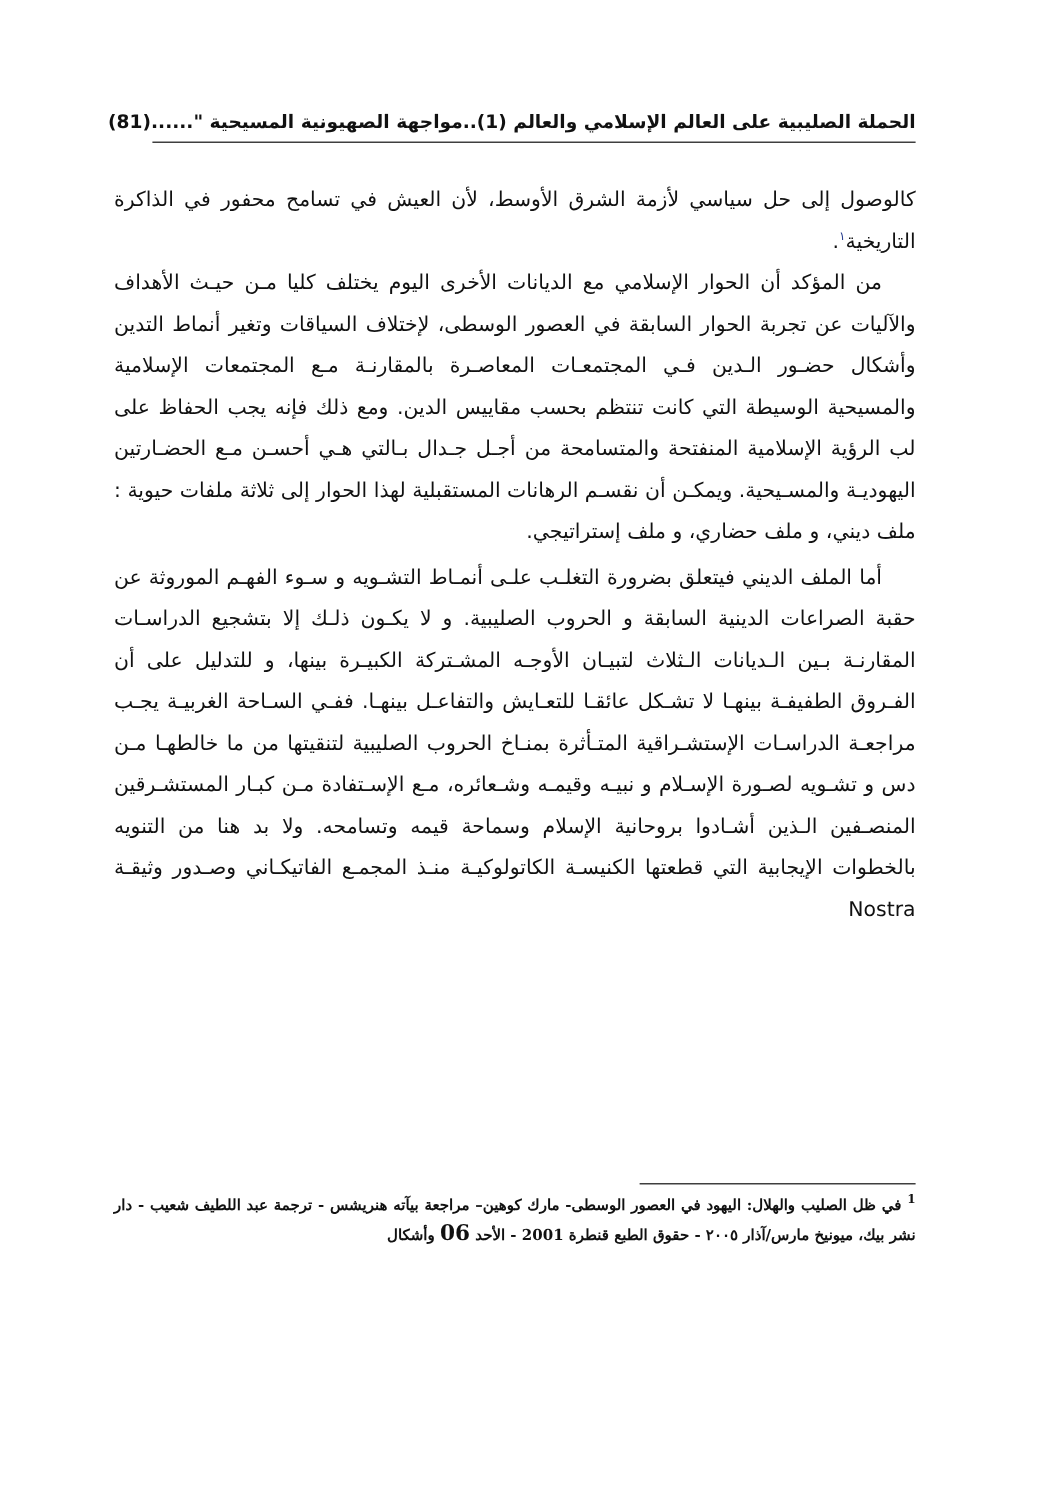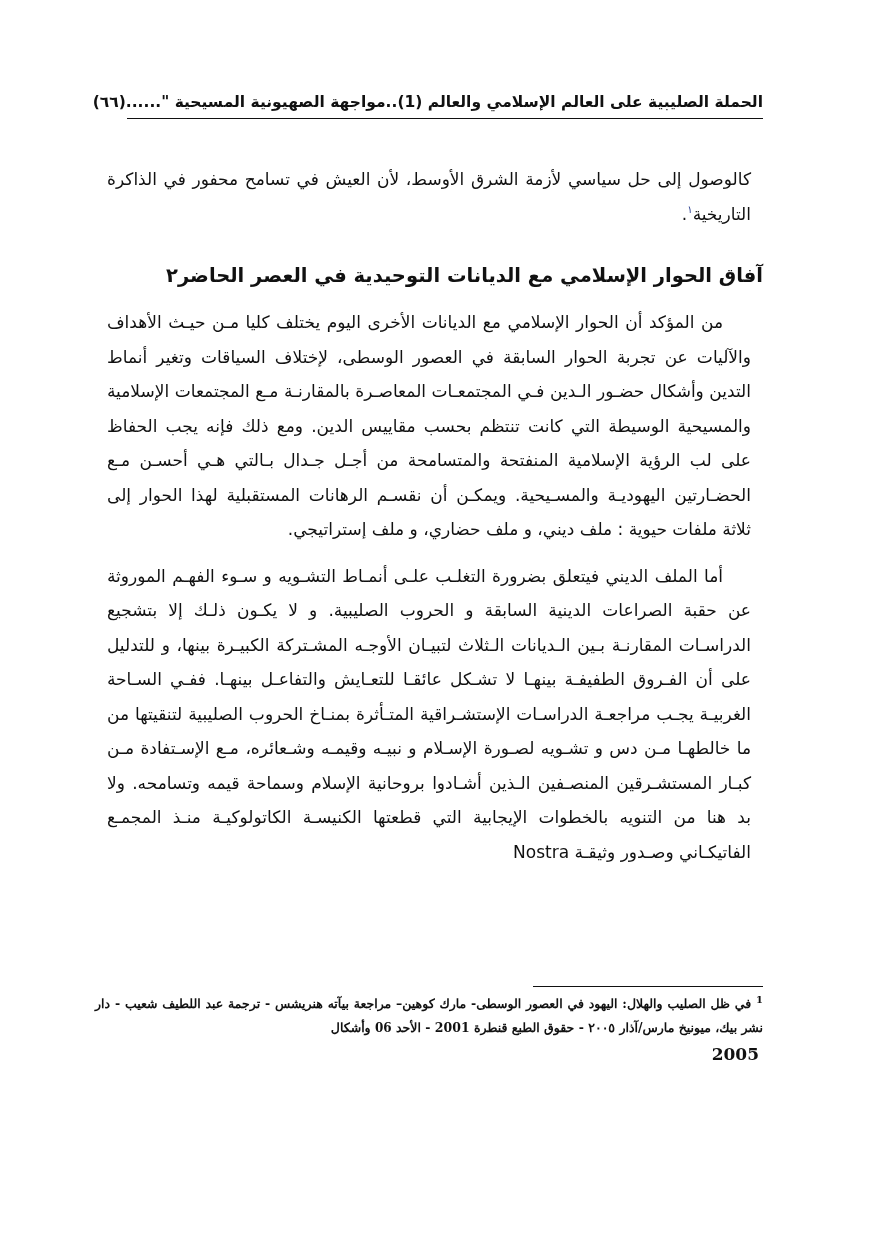--- a/index.html
+++ b/index.html
@@ -39,21 +39,21 @@
       direction: rtl;
     }
     .body-text {
       top: 150px;
       font-size: 17px;
       line-height: 34.5px;
       text-align: justify;
       text-align-last: right;
     }
     .body-text p {
-      margin: 12px;
+      margin: 0;
     }
     .body-text .indent {
       text-indent: 28px;
     }
     .section-heading {
       font-weight: bold;
       font-size: 19.5px;
       margin: 28px 0 6px 0 !important;
       line-height: 34px;
     }
@@ -91,48 +91,44 @@
       line-height: 0;
     }
     .footnotes .year {
       font-size: 17px;
       font-weight: bold;
       text-align: right;
       padding-right: 4px;
       line-height: 28px;
     }
     .footnotes .big-num {
-      font-size: 12px;
+      font-size: 18px;
     }
   </style>
 </head>
 <body>
 
 <div class="page running-header">
   <span>الحملة الصليبية على العالم الإسلامي والعالم (1)..مواجهة الصهيونية المسيحية "......</span>
-  <span class="page-num">(٦٦)</span>
+  <span class="page-num">(81)</span>
 </div>
 
 <div class="page body-text">
   <p>
     <span>كالوصول إلى حل سياسي لأزمة الشرق الأوسط، لأن العيش في تسامح محفور في الذاكرة التاريخية</span><sup class="fn-ref">١</sup><span>.</span>
   </p>
 
-  <p class="section-heading">
-    <span>آفاق الحوار الإسلامي مع الديانات التوحيدية في العصر الحاضر</span><span>٢</span>
-  </p>
 
   <p class="indent">من المؤكد أن الحوار الإسلامي مع الديانات الأخرى اليوم يختلف كليا مـن حيـث الأهداف والآليات عن تجربة الحوار السابقة في العصور الوسطى، لإختلاف السياقات وتغير أنماط التدين وأشكال حضـور الـدين فـي المجتمعـات المعاصـرة بالمقارنـة مـع المجتمعات الإسلامية والمسيحية الوسيطة التي كانت تنتظم بحسب مقاييس الدين. ومع ذلك فإنه يجب الحفاظ على لب الرؤية الإسلامية المنفتحة والمتسامحة من أجـل جـدال بـالتي هـي أحسـن مـع الحضـارتين اليهوديـة والمسـيحية. ويمكـن أن نقسـم الرهانات المستقبلية لهذا الحوار إلى ثلاثة ملفات حيوية : ملف ديني، و ملف حضاري، و ملف إستراتيجي.</p>
 
   <p class="indent para-gap">أما الملف الديني فيتعلق بضرورة التغلـب علـى أنمـاط التشـويه و سـوء الفهـم الموروثة عن حقبة الصراعات الدينية السابقة و الحروب الصليبية. و لا يكـون ذلـك إلا بتشجيع الدراسـات المقارنـة بـين الـديانات الـثلاث لتبيـان الأوجـه المشـتركة الكبيـرة بينها، و للتدليل على أن الفـروق الطفيفـة بينهـا لا تشـكل عائقـا للتعـايش والتفاعـل بينهـا. ففـي السـاحة الغربيـة يجـب مراجعـة الدراسـات الإستشـراقية المتـأثرة بمنـاخ الحروب الصليبية لتنقيتها من ما خالطهـا مـن دس و تشـويه لصـورة الإسـلام و نبيـه وقيمـه وشـعائره، مـع الإسـتفادة مـن كبـار المستشـرقين المنصـفين الـذين أشـادوا بروحانية الإسلام وسماحة قيمه وتسامحه. ولا بد هنا من التنويه بالخطوات الإيجابية التي قطعتها الكنيسـة الكاتولوكيـة منـذ المجمـع الفاتيكـاني وصـدور وثيقـة Nostra</p>
 </div>
 
 <div class="footnote-rule"></div>
 
 <div class="page footnotes">
   <p>
     <sup>1</sup>
     <span>في ظل الصليب والهلال: اليهود في العصور الوسطى- مارك كوهين– مراجعة بيآته هنريشس - ترجمة عبد اللطيف شعيب - دار نشر بيك، ميونيخ مارس/آذار ٢٠٠٥ - حقوق الطبع قنطرة 2001 - الأحد</span>
     <span class="big-num">06</span>
     <span>وأشكال</span>
   </p>
-  <p class="year">2005</p>
 </div>
 
 </body></html>

